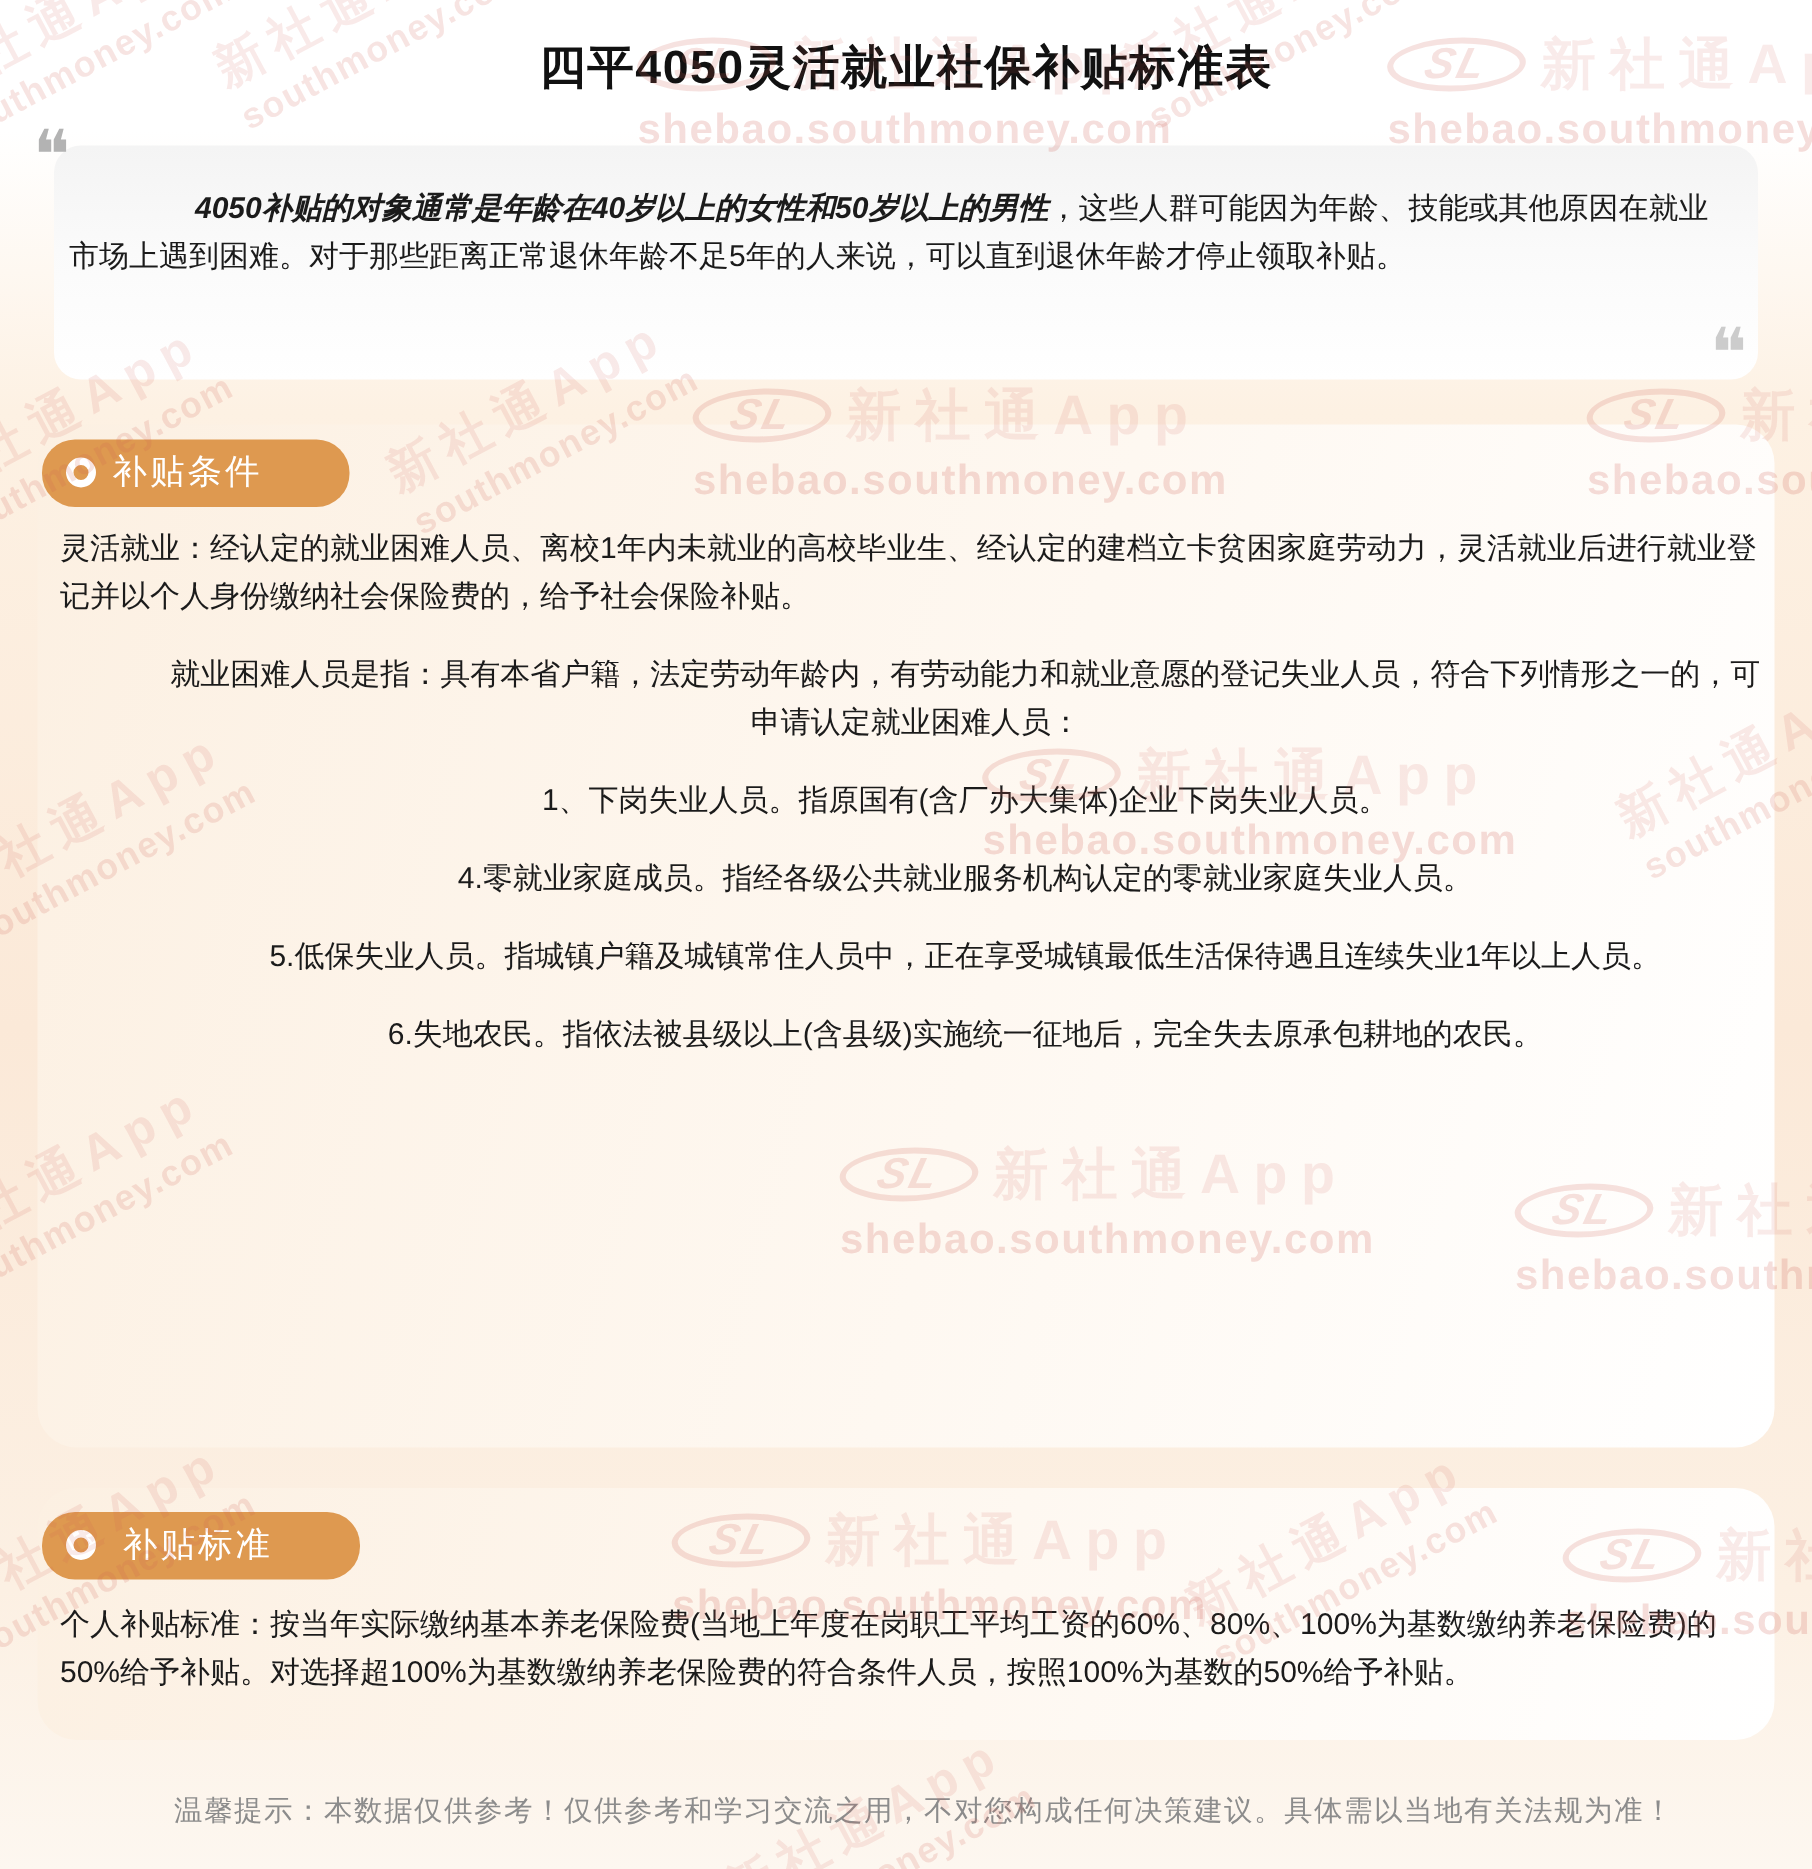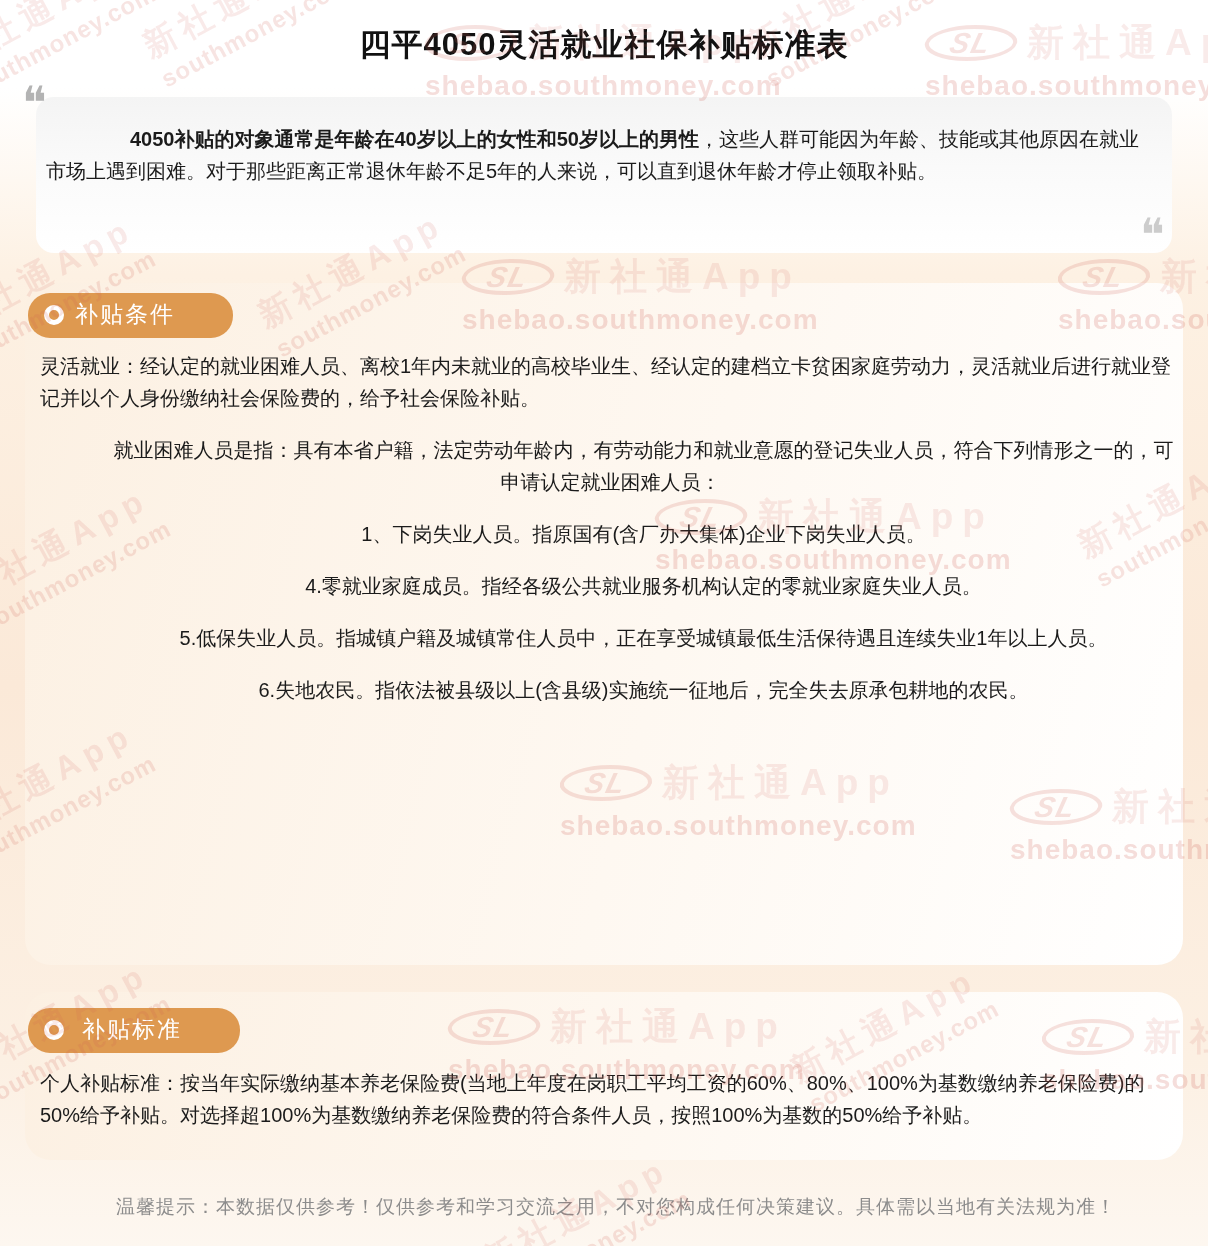--- a/index.html
+++ b/index.html
@@ -13,21 +13,21 @@
     font-size:31px;font-weight:bold;color:#111;letter-spacing:1px;
   }
   .quote-card{
     position:absolute;left:36px;top:97px;width:1136px;height:156px;border-radius:18px;
     background:linear-gradient(180deg,#f4f4f4 0%,#fafafa 45%,#ffffff 100%);
   }
   .quote-text{
     margin:0;padding:26px 22px 0 10px;font-size:20px;line-height:32px;color:#1b1b1b;
     text-indent:84px;
   }
-  .quote-text strong{font-weight:bold;}
+  .quote-text strong{font-weight:bold;font-style:italic;}
   .qmark{
     position:absolute;font-size:46px;color:#b3b3b3;line-height:1;
     font-family:"DejaVu Serif","Liberation Serif",serif;z-index:2;
   }
   .qmark-open{left:22px;top:80px;}
   .qmark-close{left:1140px;top:212px;color:#cccccc;}
   .panel{
     position:absolute;left:25px;width:1158px;border-radius:26px;
     background:linear-gradient(105deg,#fcf0e2 0%,#fef8f1 55%,#ffffff 100%);
   }

